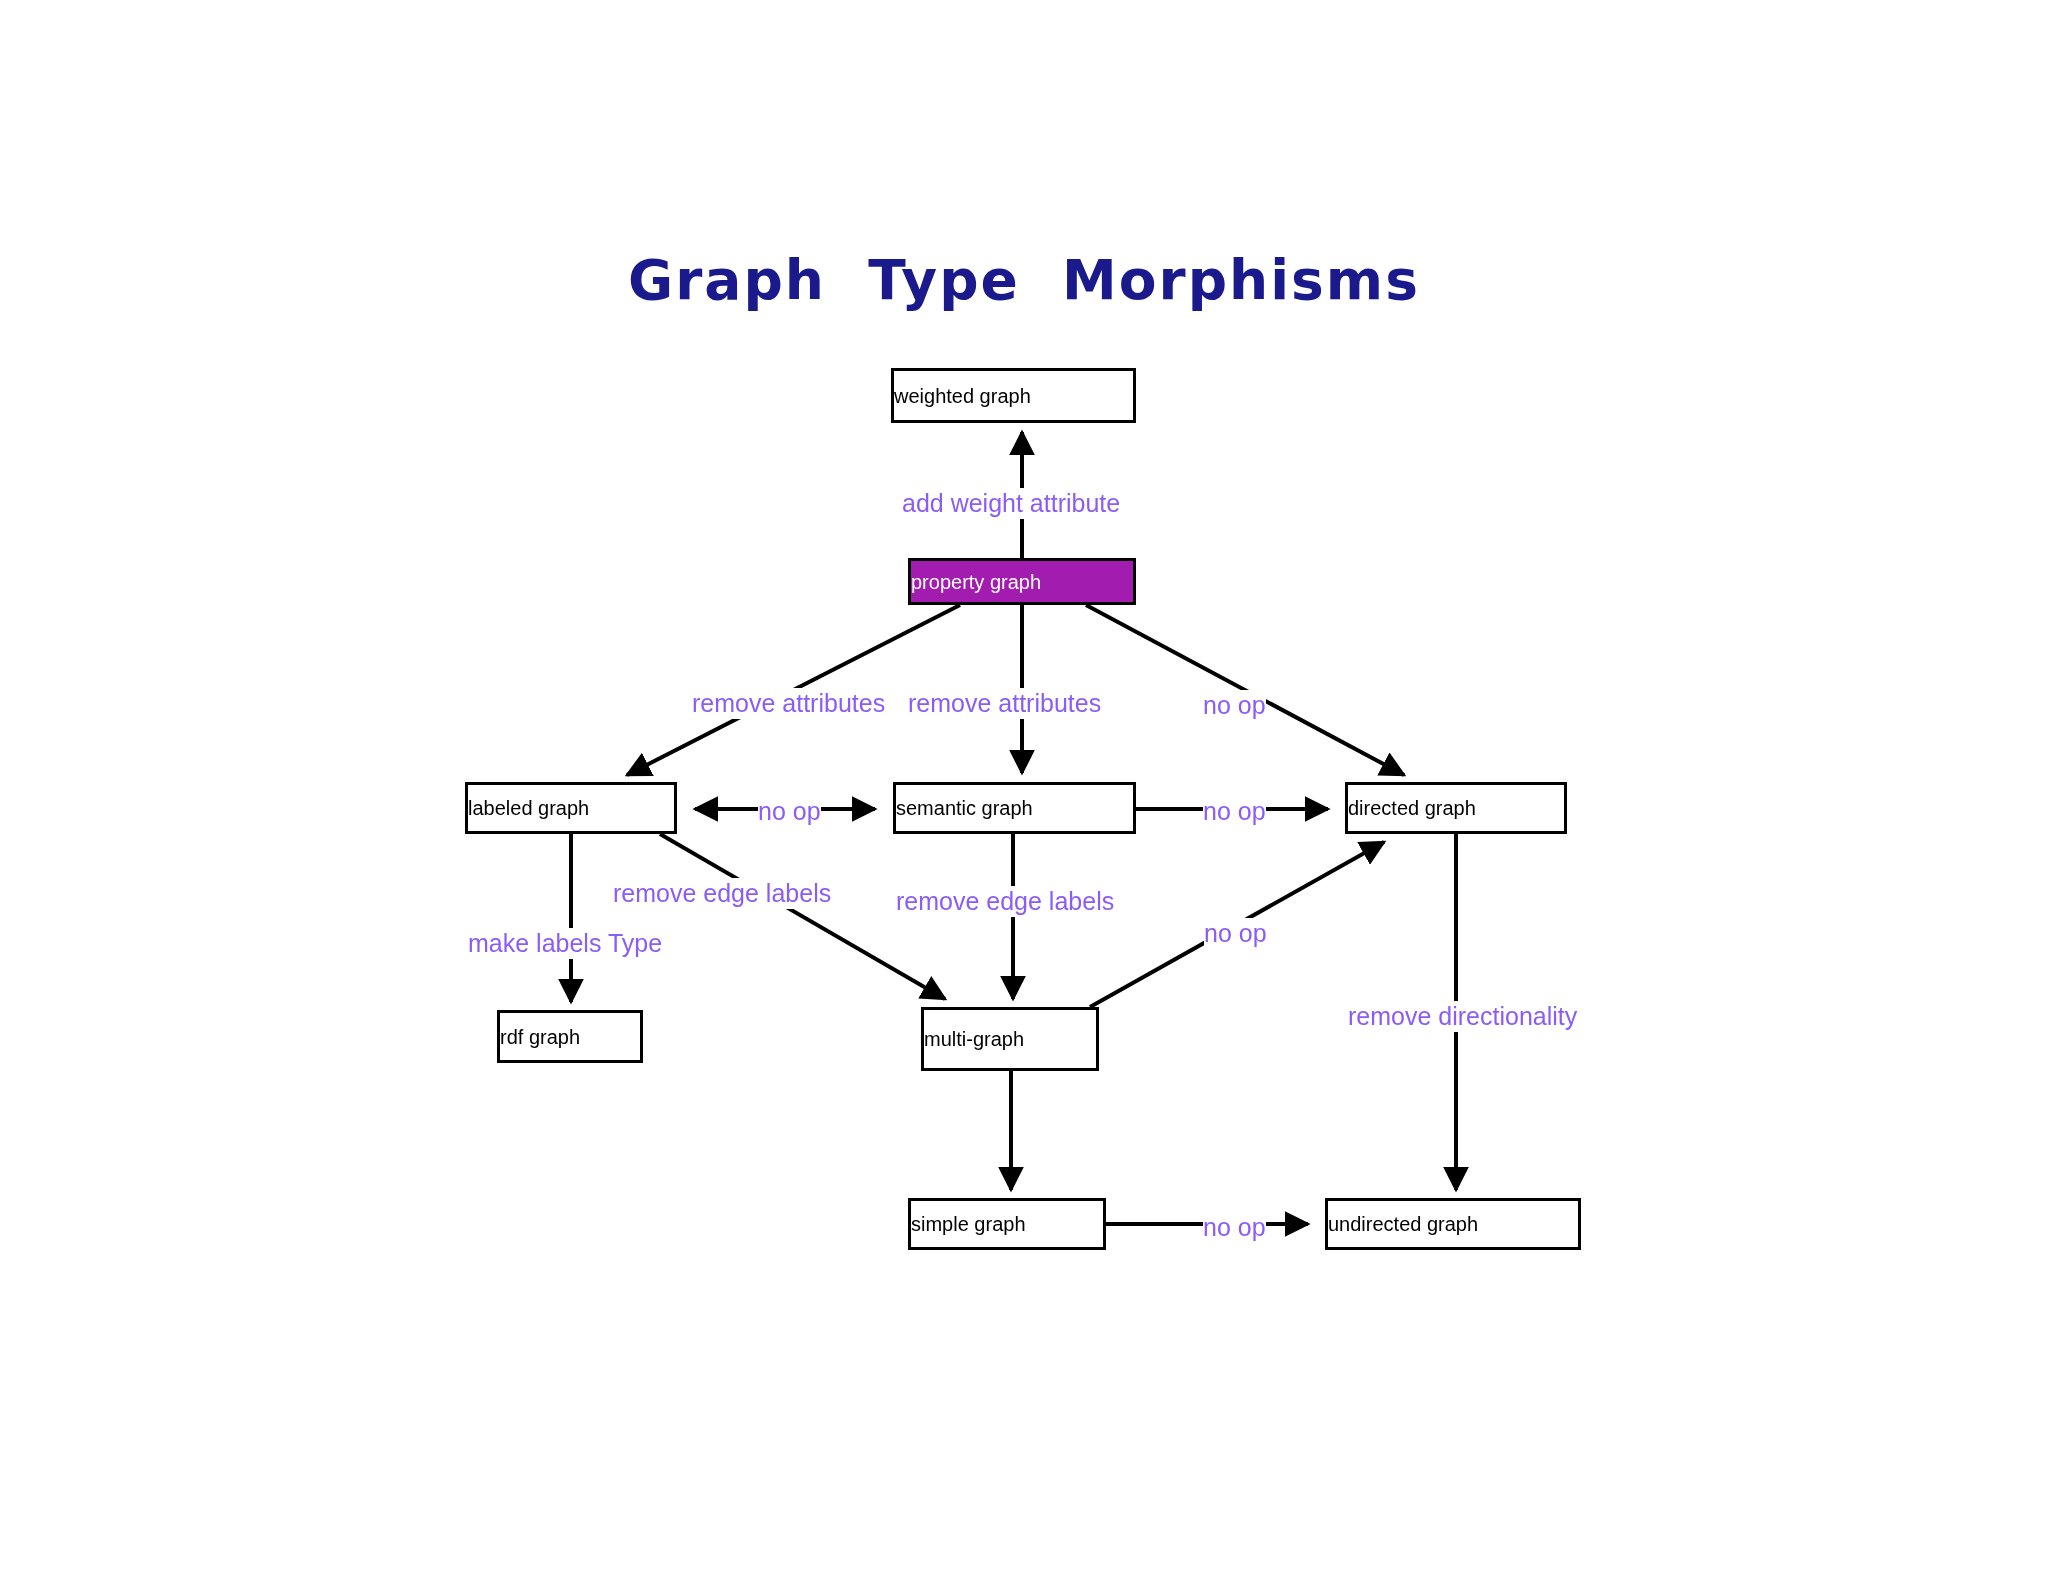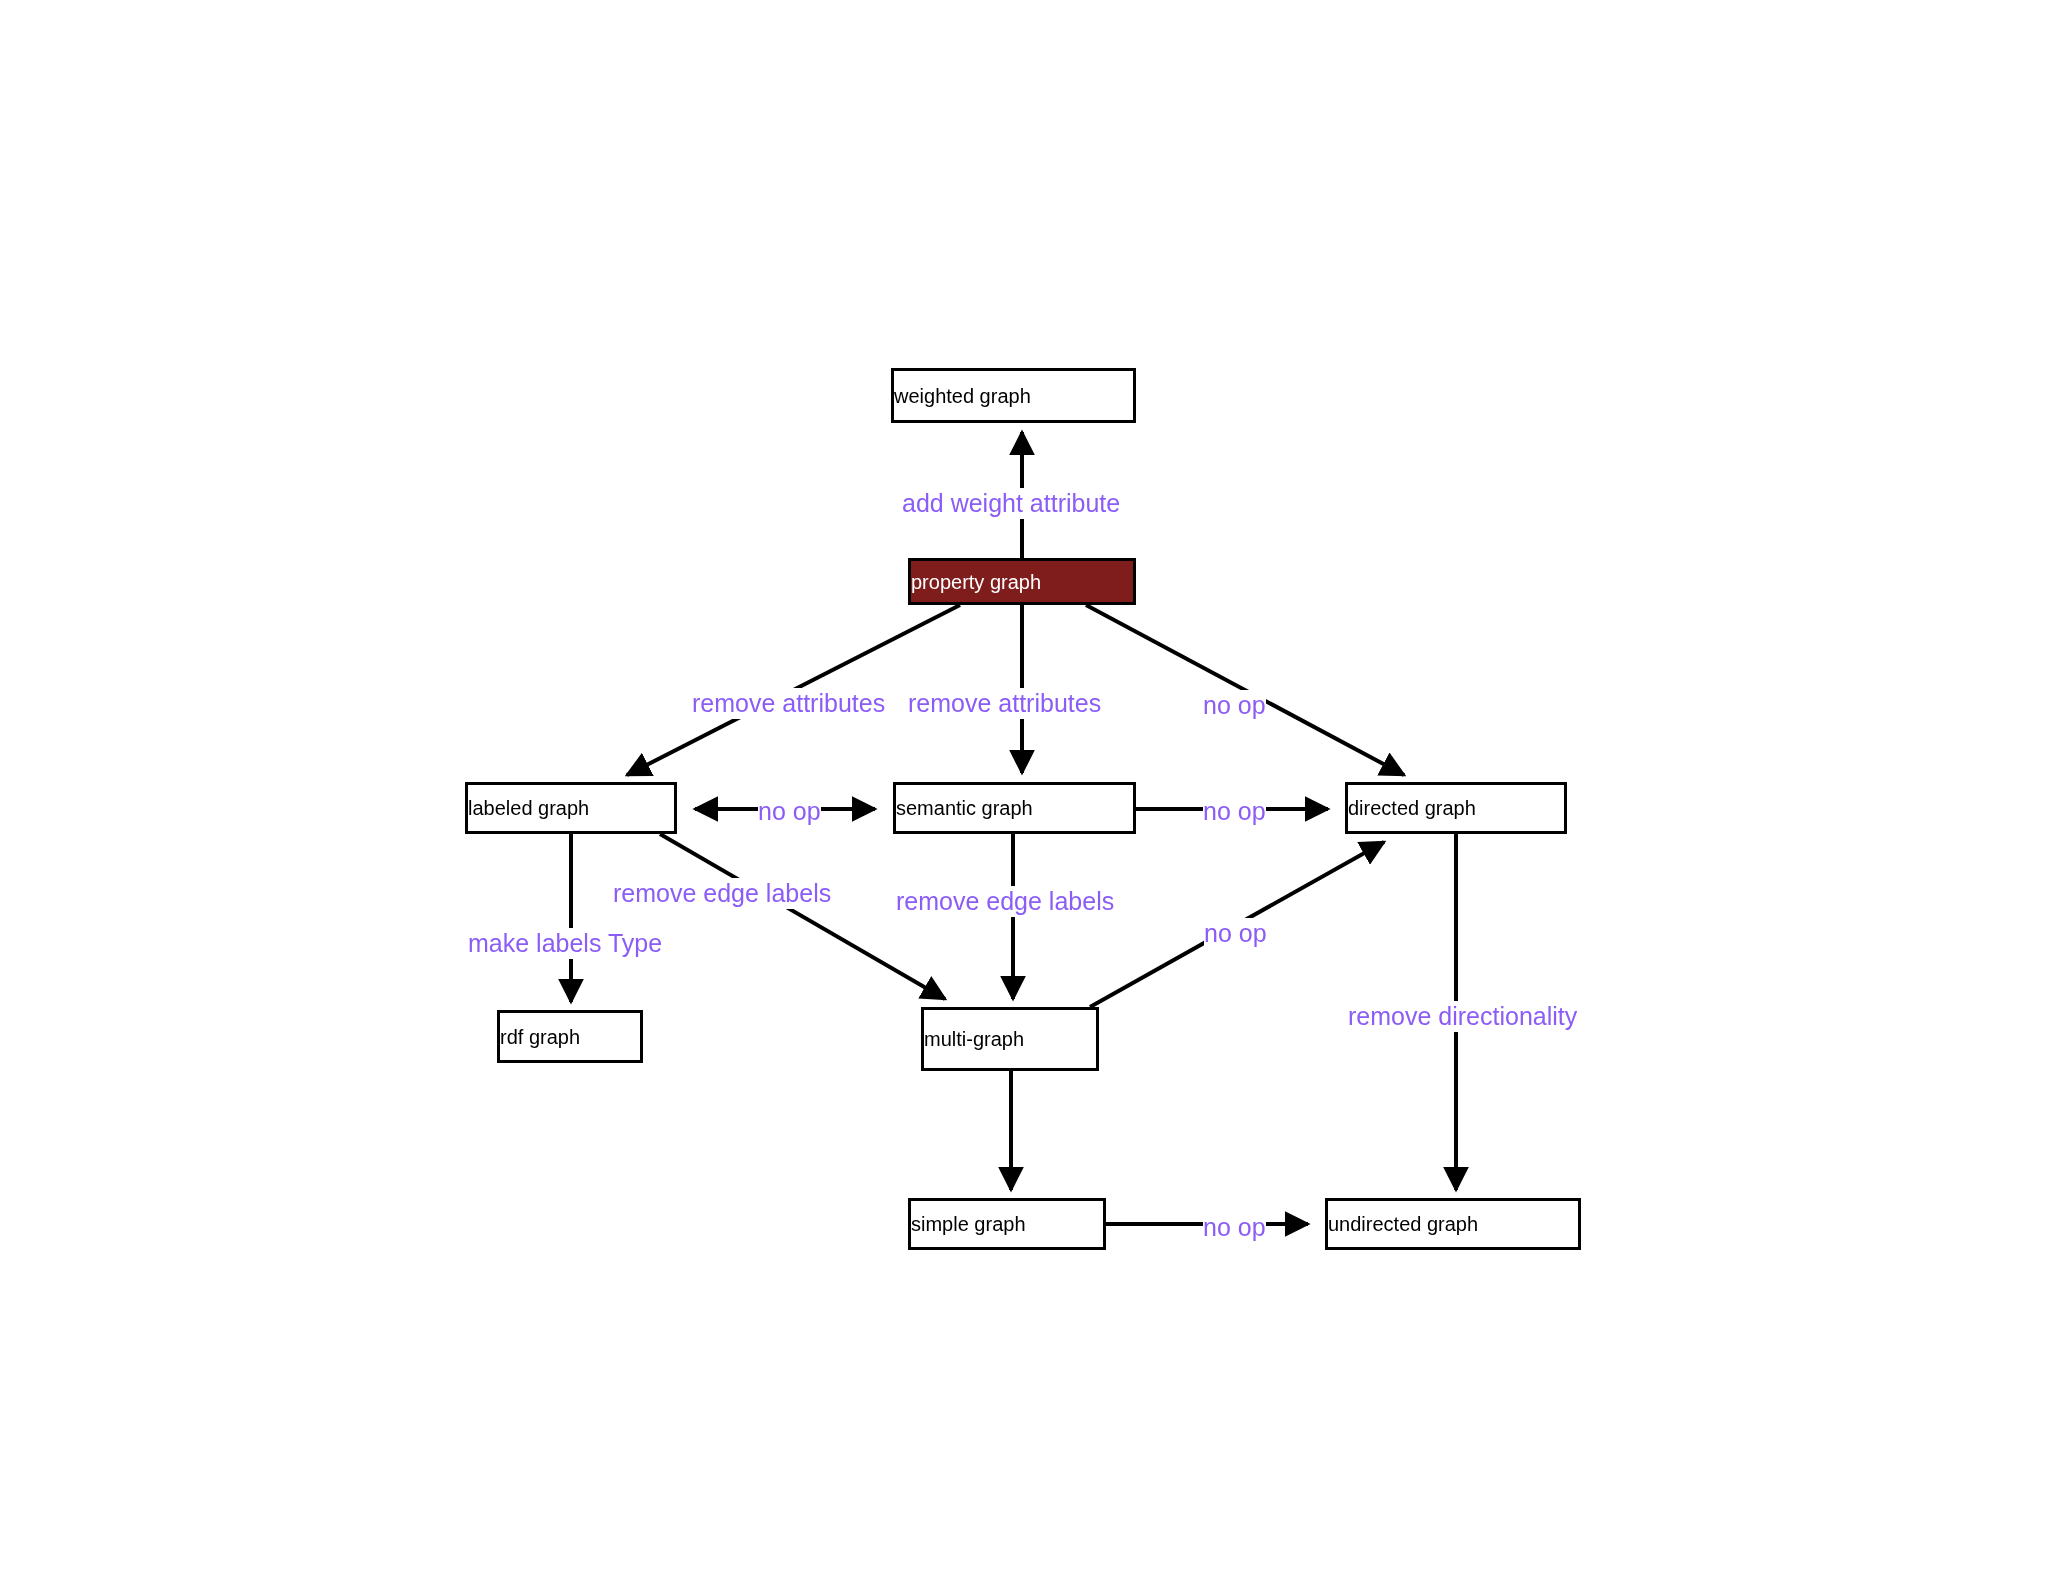--- a/index.html
+++ b/index.html
@@ -43,41 +43,42 @@
     display: flex;
     align-items: center;
     justify-content: flex-start;
     font-family: "Liberation Sans", sans-serif;
     font-size: 20px;
     color: #000000;
     white-space: nowrap;
     line-height: 1;
   }
   .node-box.highlight {
-    background: #7f1d1d;
+    background: #a21caf;
     color: #ffffff;
   }
   .edge-label {
     position: absolute;
     font-family: "Liberation Sans", sans-serif;
     font-size: 25px;
     color: #8b5cf6;
     white-space: nowrap;
     background: #ffffff;
     line-height: 1.22;
   }
   .edge-label.center {
     text-align: center;
   }
 </style>
 </head>
 <body>
 
 <div id="page">
 
+  <div id="diagram-title">Graph  Type  Morphisms</div>
 
   <svg id="graph-canvas" viewBox="0 0 2048 1582" xmlns="http://www.w3.org/2000/svg">
     <defs>
       <marker id="arrowhead" viewBox="0 0 10 10" refX="9" refY="5" markerWidth="6.5" markerHeight="6.5" orient="auto-start-reverse">
         <path d="M 0 0 L 10 5 L 0 10 z" fill="#000000"></path>
       </marker>
     </defs>
 
     <line x1="1022" y1="558" x2="1022" y2="432" stroke="#000000" stroke-width="4" marker-end="url(#arrowhead)"></line>
 

